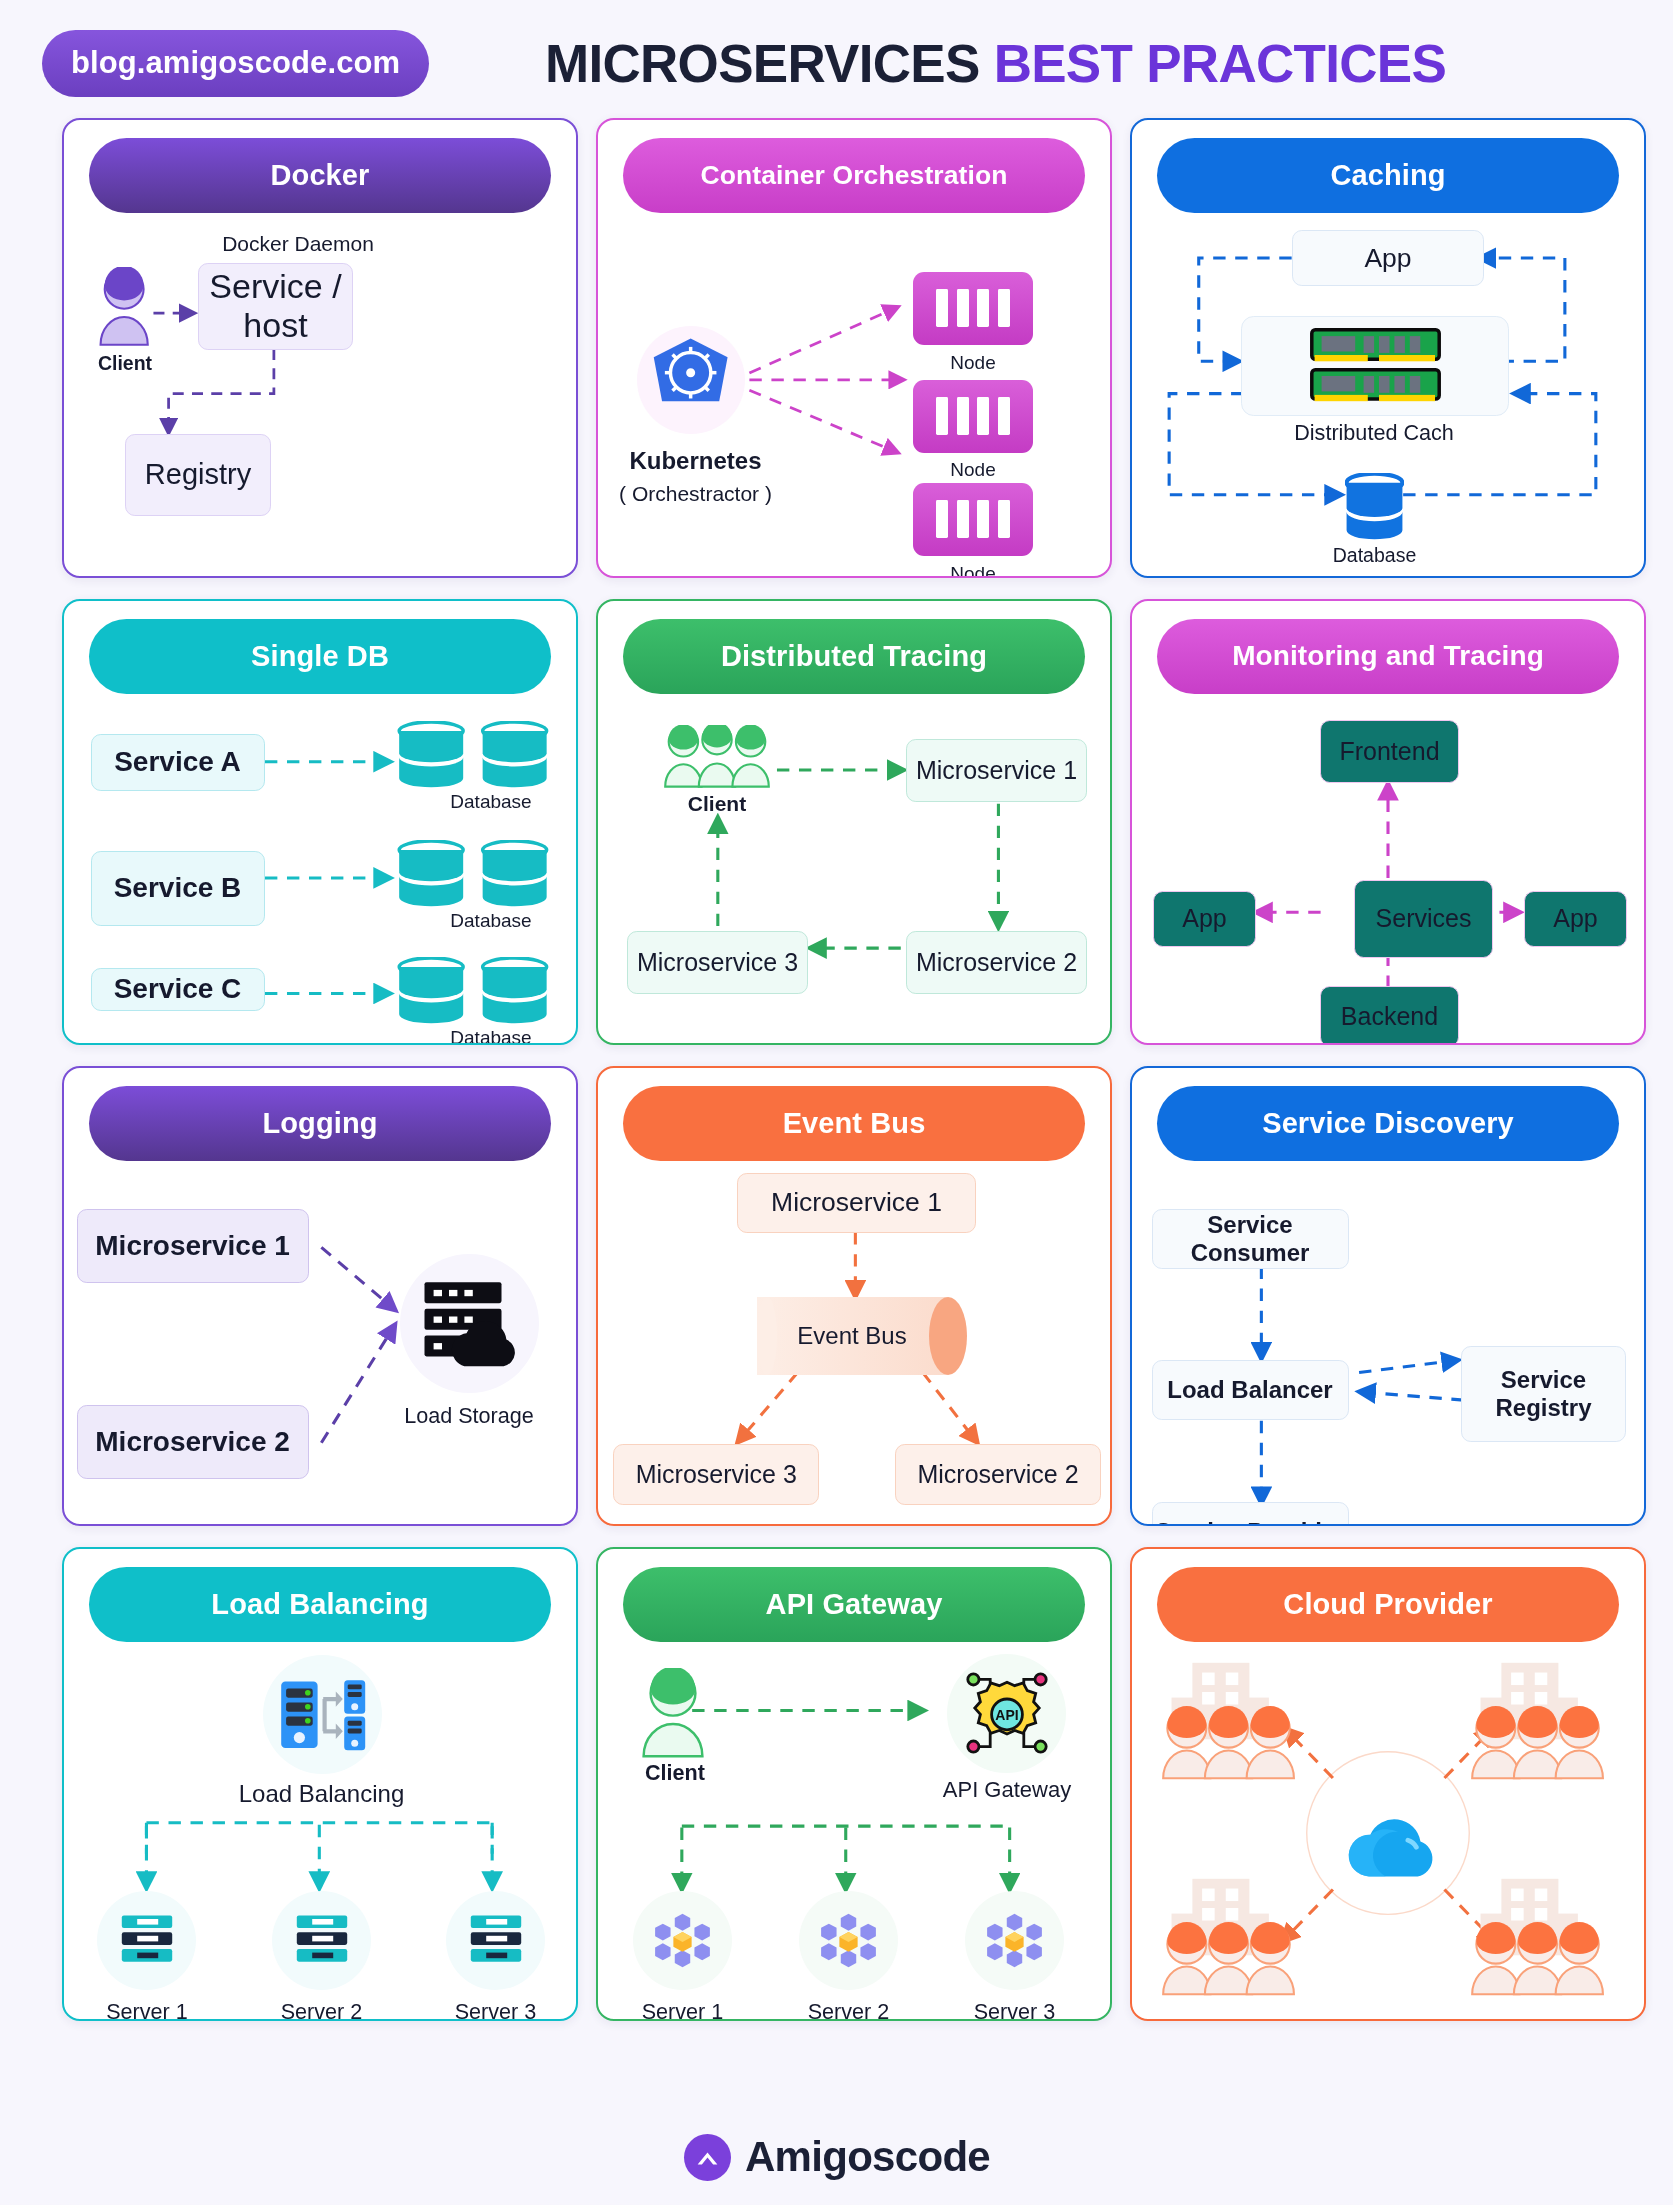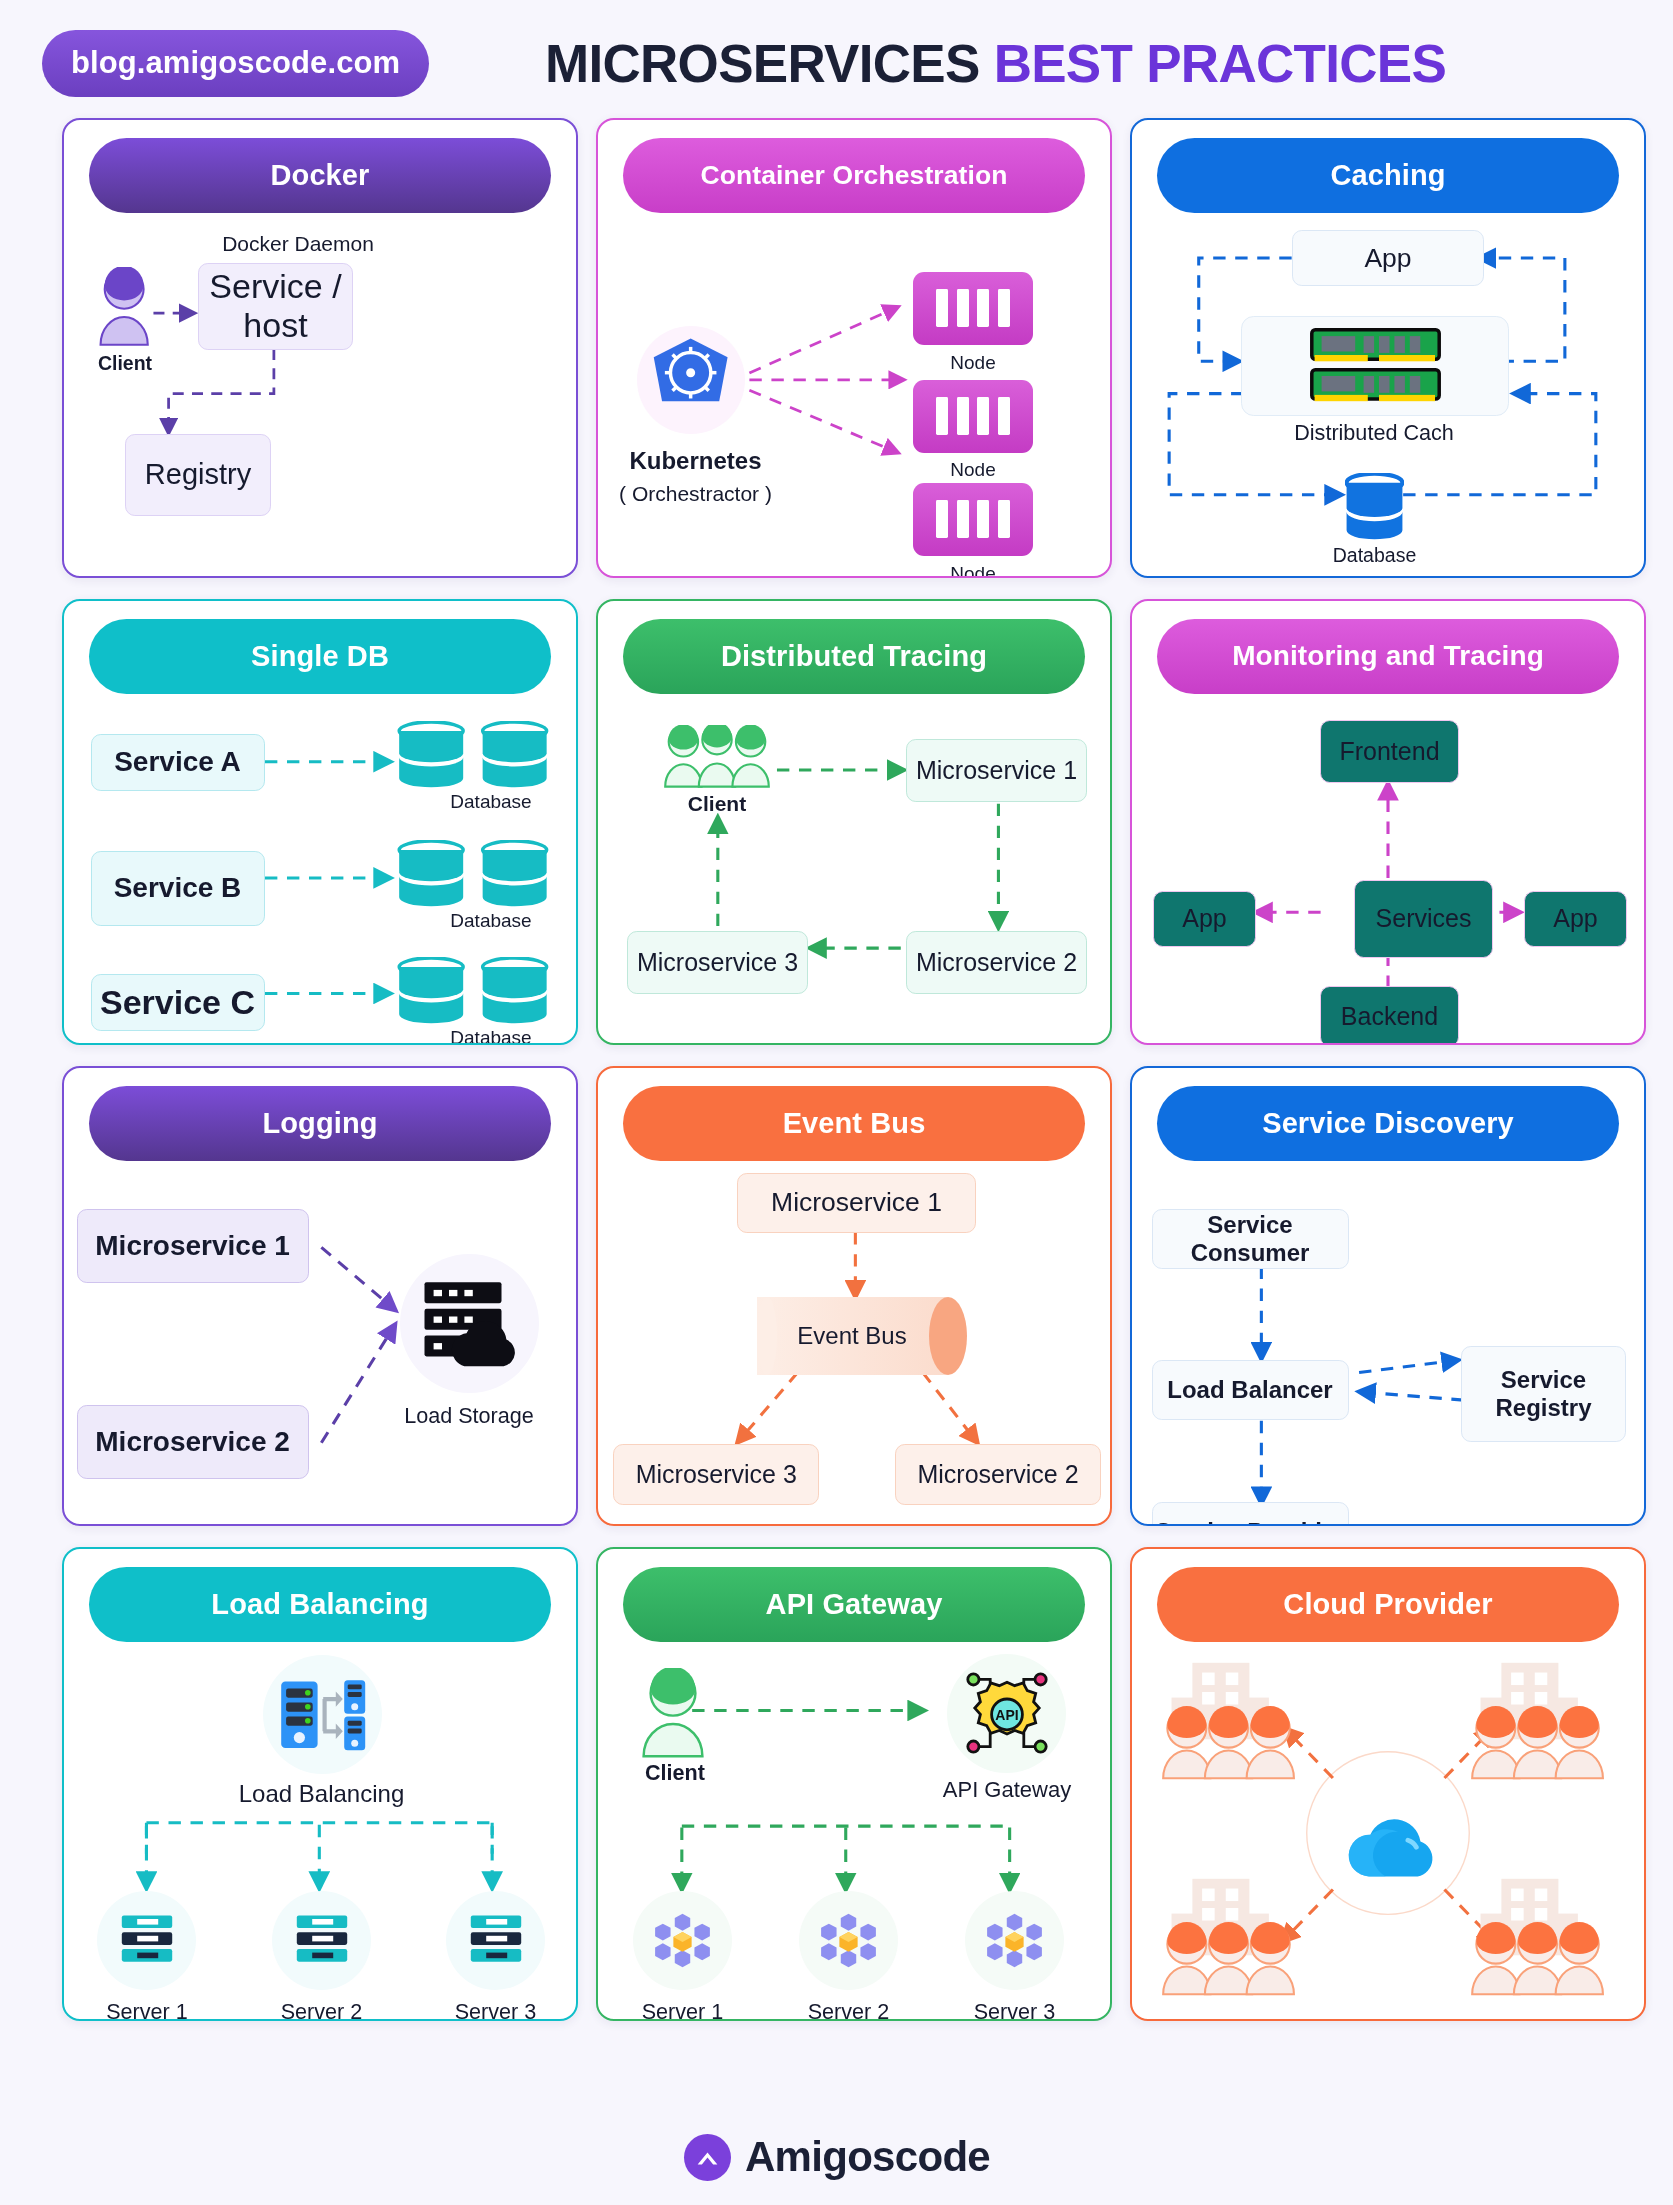--- a/index.html
+++ b/index.html
@@ -281,21 +281,21 @@
               </g>
             <g fill="#16bcc4" transform="translate(120,0)">
                 <ellipse cx="52" cy="14" rx="46" ry="13" fill="#fff" stroke="#16bcc4" stroke-width="5"></ellipse>
               <path d="M6,14 L6,46 a46,13 0 0,0 92,0 L98,14"></path>
               <path d="M6,52 L6,82 a46,13 0 0,0 92,0 L98,52 a46,13 0 0,1 -92,0 z"></path>
               </g>
           </svg>
         </div>
         <div class="cap" style="left:347px;top:204px;width:160px;font-size:19px;">Database</div>
 
-        <div class="nb cyan" style="left:26.5px;top:268px;width:174px;height:57px;font-size:34px;font-weight:700;">Service C</div>
+        <div class="nb cyan" style="left:26.5px;top:262px;width:174px;height:43px;font-size:28px;font-weight:700;">Service C</div>
         <div style="position:absolute;left:331px;top:251px;">
           <svg viewBox="0 0 230 100" width="160" height="70">
             <g fill="#16bcc4">
                 <ellipse cx="52" cy="14" rx="46" ry="13" fill="#fff" stroke="#16bcc4" stroke-width="5"></ellipse>
               <path d="M6,14 L6,46 a46,13 0 0,0 92,0 L98,14"></path>
               <path d="M6,52 L6,82 a46,13 0 0,0 92,0 L98,52 a46,13 0 0,1 -92,0 z"></path>
               </g>
             <g fill="#16bcc4" transform="translate(120,0)">
                 <ellipse cx="52" cy="14" rx="46" ry="13" fill="#fff" stroke="#16bcc4" stroke-width="5"></ellipse>
               <path d="M6,14 L6,46 a46,13 0 0,0 92,0 L98,14"></path>

